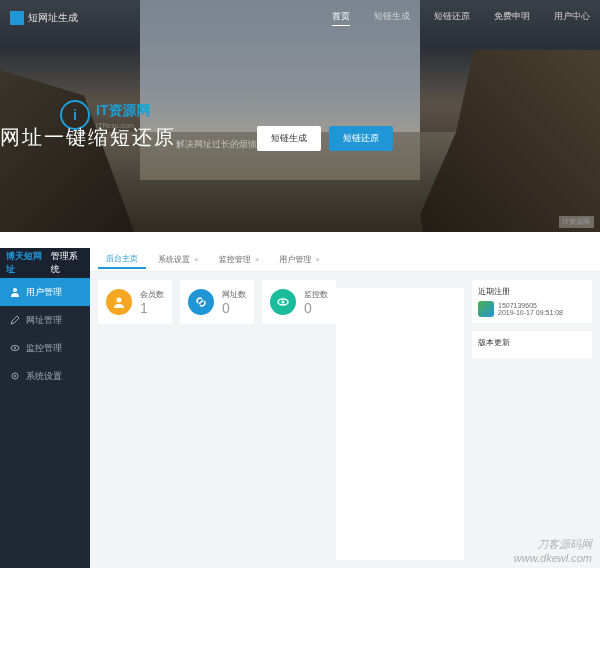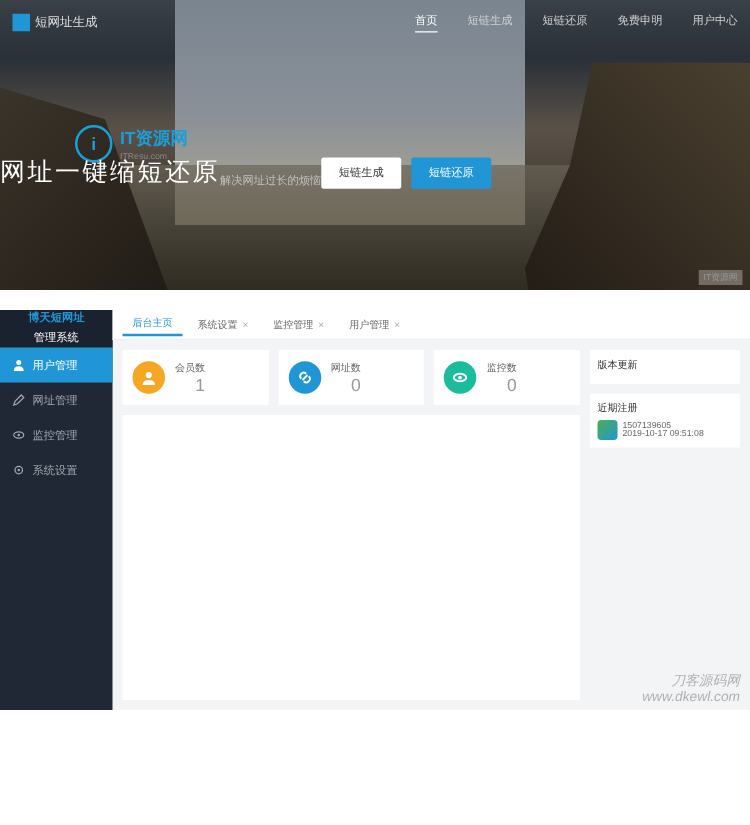--- a/index.html
+++ b/index.html
@@ -30,40 +30,40 @@
 .hero-sub { color: #c0c0c0; font-size: 9px; }
 .hero-btns { margin-top: 20px; display: flex; gap: 8px; }
 .btn { padding: 6px 14px; font-size: 9px; border-radius: 2px; border: none; cursor: pointer; }
 .btn-white { background: #fff; color: #333; }
 .btn-blue { background: #2196d6; color: #fff; }
 .wm-bottom { position: absolute; right: 6px; bottom: 4px; font-size: 7px; color: #999; background: rgba(255,255,255,0.3); padding: 1px 4px; }
 
 
 .admin { width: 600px; height: 320px; display: flex; background: #f2f4f6; margin-top: 16px; position: relative; }
 .sidebar { width: 90px; background: #1f2834; color: #a0a8b0; display: flex; flex-direction: column; font-size: 9px; }
-.sb-header { height: 30px; background: #1a2230; display: flex; align-items: center; padding: 0 6px; color: #fff; font-size: 9px; gap: 3px; flex-direction: column; }
+.sb-header { height: 30px; background: #1a2230; display: flex; align-items: center; padding: 0 6px; color: #fff; font-size: 9px; gap: 3px; }
 .sb-header .brand { color: #2196d6; font-weight: bold; }
 .sb-item { height: 28px; display: flex; align-items: center; padding: 0 10px; gap: 6px; cursor: pointer; }
 .sb-item.active { background: #2196d6; color: #fff; }
 .sb-icon { width: 10px; height: 10px; display: inline-flex; align-items: center; justify-content: center; }
 
 .main { flex: 1; display: flex; flex-direction: column; }
 .main-top { height: 30px; background: #fff; display: flex; align-items: center; padding: 0 10px; border-bottom: 1px solid #eee; }
 .hamburger { width: 12px; height: 10px; display: flex; flex-direction: column; justify-content: space-between; cursor: pointer; }
 .hamburger span { height: 2px; background: #666; }
 .main-top-right { margin-left: auto; display: flex; align-items: center; gap: 10px; font-size: 8px; color: #999; }
 .gear { width: 12px; height: 12px; border: 1px dashed #2196d6; border-radius: 50%; }
 
 .tabs { height: 24px; background: #fff; display: flex; align-items: center; padding: 0 8px; gap: 4px; border-bottom: 1px solid #eee; font-size: 8px; }
 .tab { padding: 3px 8px; color: #666; cursor: pointer; display: flex; align-items: center; gap: 4px; }
 .tab.active { color: #2196d6; border-bottom: 2px solid #2196d6; }
 .tab .close { color: #aaa; font-size: 8px; }
 
 .content { flex: 1; padding: 8px; display: flex; gap: 8px; }
-.cards-col { flex: 1; display: flex; flex-direction: column; text-align: right; }
+.cards-col { flex: 1; display: flex; flex-direction: row; }
 .stat-row { display: flex; gap: 8px; }
 .stat-card { flex: 1; background: #fff; height: 44px; display: flex; align-items: center; padding: 0 8px; gap: 8px; }
 .stat-icon { width: 26px; height: 26px; border-radius: 50%; display: flex; align-items: center; justify-content: center; color: #fff; font-size: 12px; }
 .ic-orange { background: #f5a623; }
 .ic-blue { background: #2196d6; }
 .ic-cyan { background: #1abc9c; }
 .stat-info { display: flex; flex-direction: column; }
 .stat-label { font-size: 8px; color: #666; }
 .stat-value { font-size: 14px; color: #999; }
 .white-area { flex: 1; background: #fff; margin-top: 8px; }
@@ -221,31 +221,31 @@
               <span class="stat-label">监控数</span>
               <span class="stat-value">0</span>
             </div>
           </div>
         </div>
         <div class="white-area"></div>
       </div>
 
       <div class="right-col">
         <div class="panel">
-          <div class="panel-title">版本更新</div>
-        </div>
-        <div class="panel">
           <div class="panel-title">近期注册</div>
           <div class="reg-item">
             <div class="reg-icon"></div>
             <div class="reg-text">
               <span>1507139605</span>
               <span>2019-10-17 09:51:08</span>
             </div>
           </div>
         </div>
+        <div class="panel">
+          <div class="panel-title">版本更新</div>
+        </div>
       </div>
     </div>
   </div>
 
   <div class="wm-final" style="white-space:pre-line; text-align:right;">刀客源码网
 www.dkewl.com</div>
 </div>
 
 </body></html>

